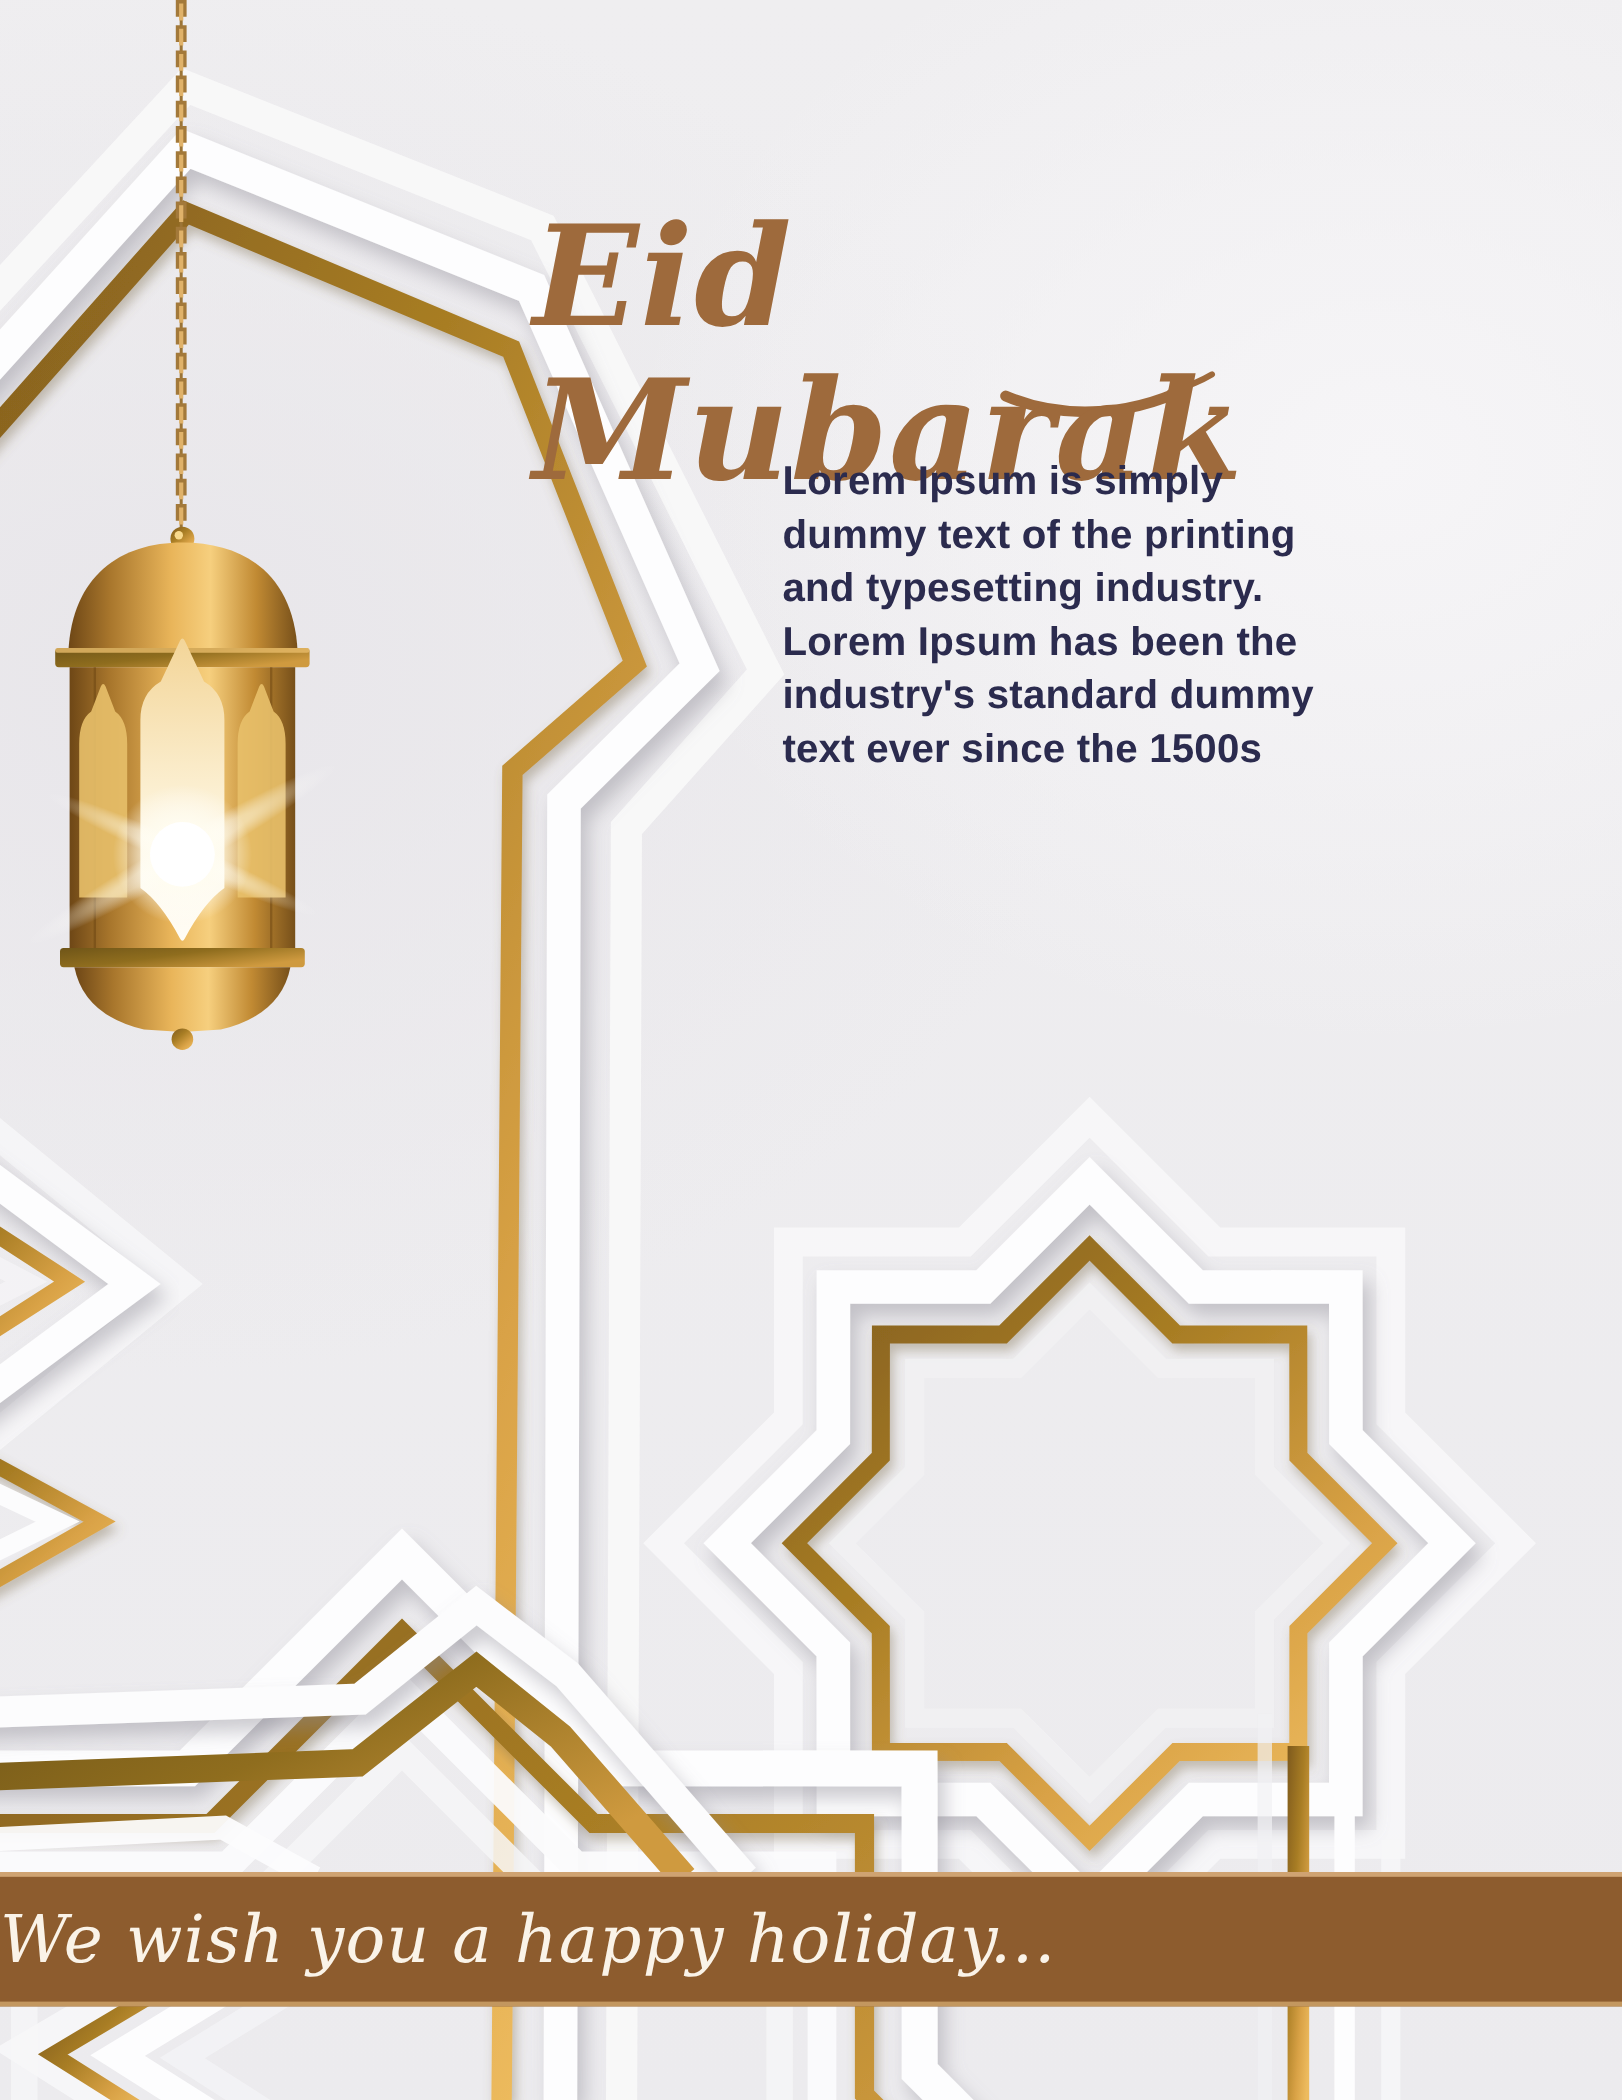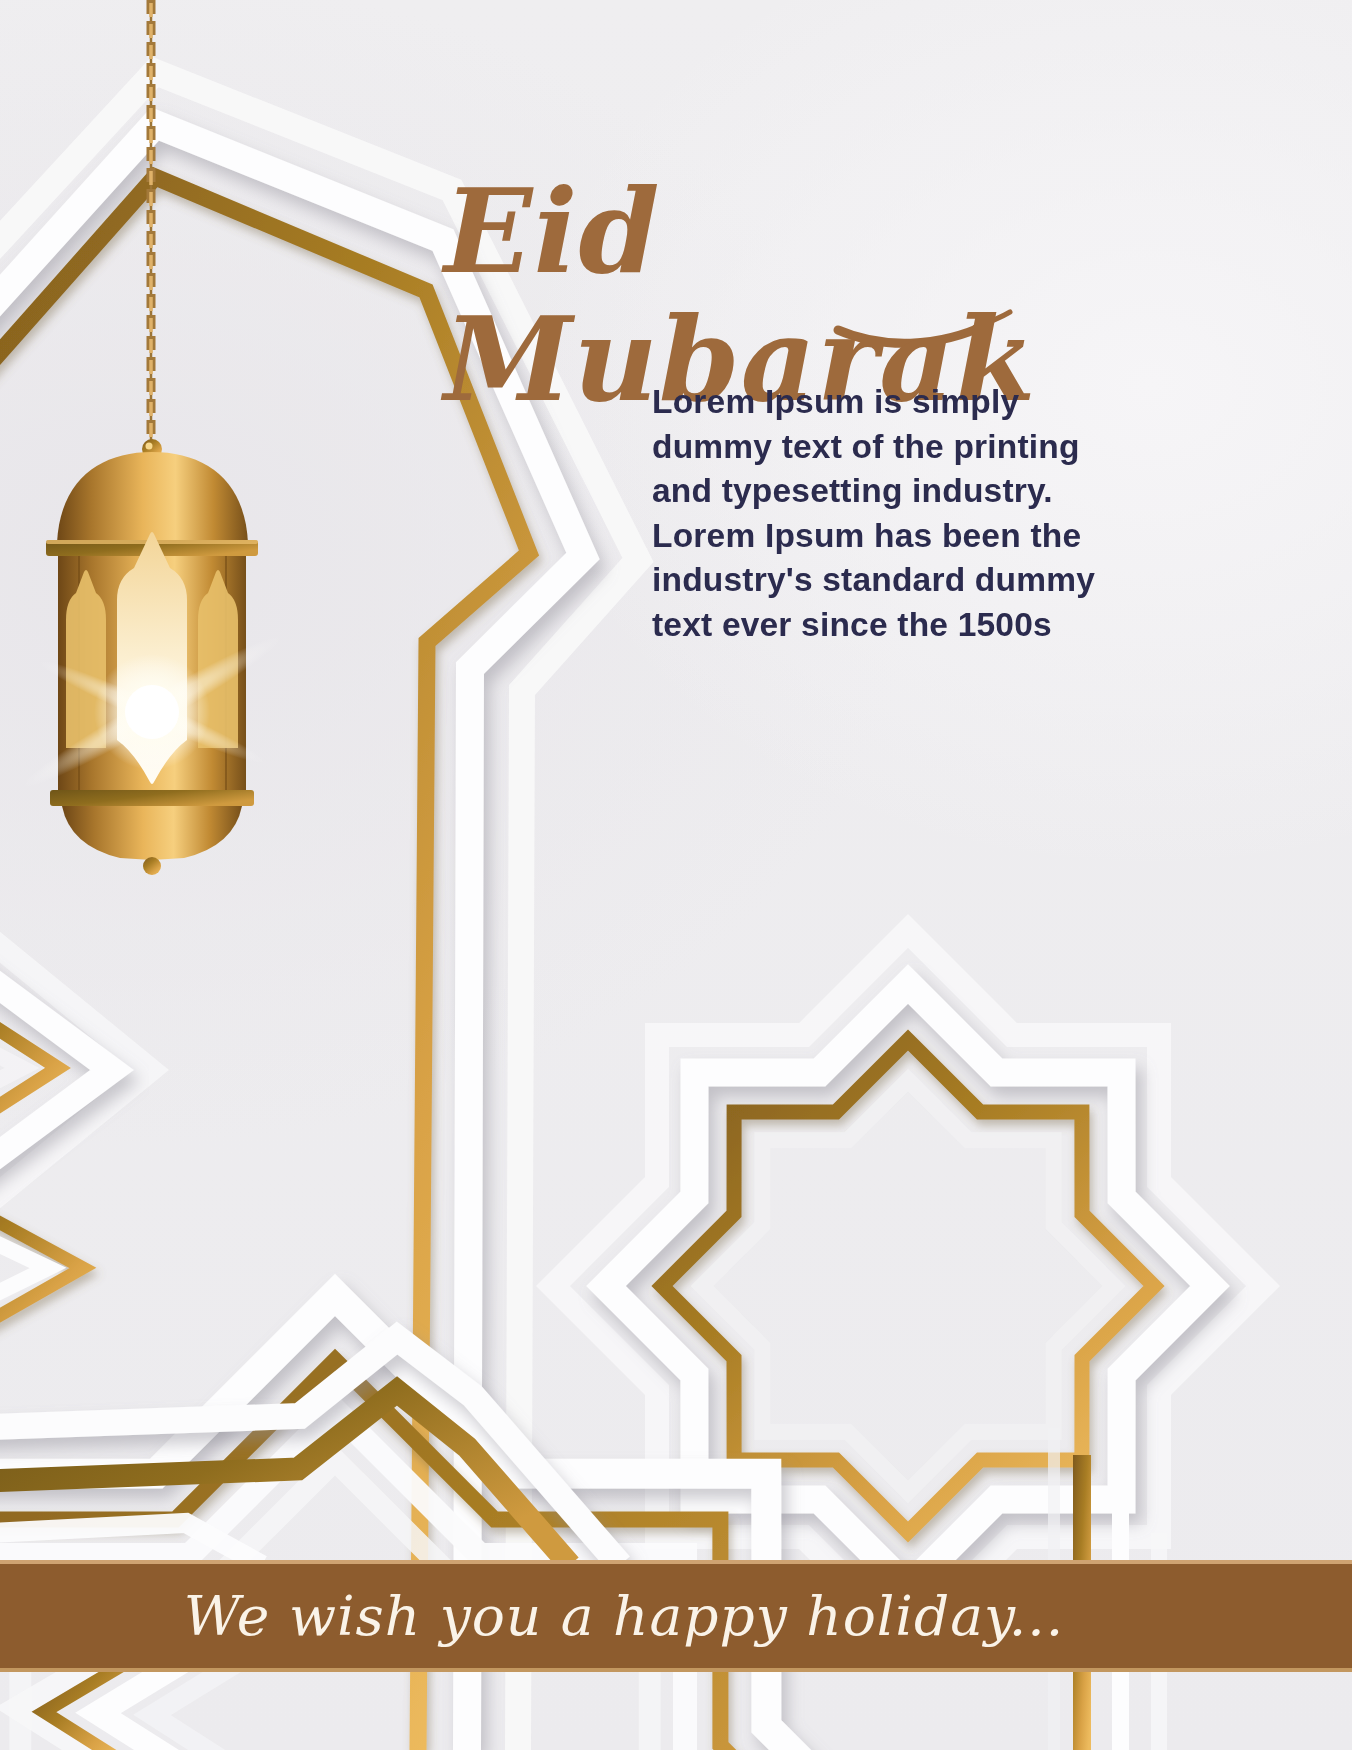--- a/index.html
+++ b/index.html
@@ -25,21 +25,21 @@
     color:#2b2b4e;white-space:pre-line;font-weight:bold;
   }
   .date{
     left:652px;top:792px;
     font-size:38px;font-weight:bold;color:#9c6a3a;letter-spacing:.5px;
   }
   .banner{
     position:absolute;z-index:3;left:0;right:0;top:1560px;height:112px;
     box-sizing:border-box;background:#8d5c2e;
     border-top:4px solid #cfa372;border-bottom:4px solid #c3975f;
-    display:flex;align-items:center;justify-content:center;
+    display:flex;align-items:center;
     padding-right:104px;
   }
   .banner-text{
     font-family:"DejaVu Serif","Liberation Serif",serif;
     font-style:italic;font-size:55px;letter-spacing:1px;color:#faf3e8;
   }
   .band{fill:none;stroke-linejoin:miter;}
 </style>
 </head>
 <body>

